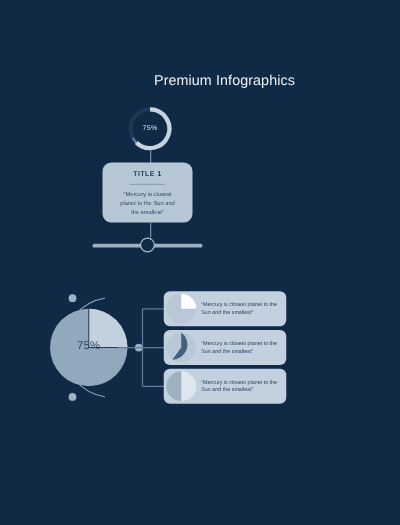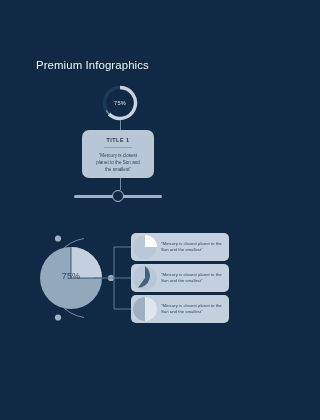--- a/index.html
+++ b/index.html
@@ -21,26 +21,25 @@
     height: 420px;
     background: #102a45;
   }
 
   
   #page-title {
     position: absolute;
     left: 0;
     top: 59px;
     width: 236px;
-    text-align: left;
+    text-align: right;
     color: #eef3f7;
     font-size: 11.4px;
     letter-spacing: 0.1px;
     font-weight: 400;
-    padding-left: 36px;
   }
 
   
   #top-donut {
     position: absolute;
     left: 101px;
     top: 84px;
     width: 38px;
     height: 38px;
   }

